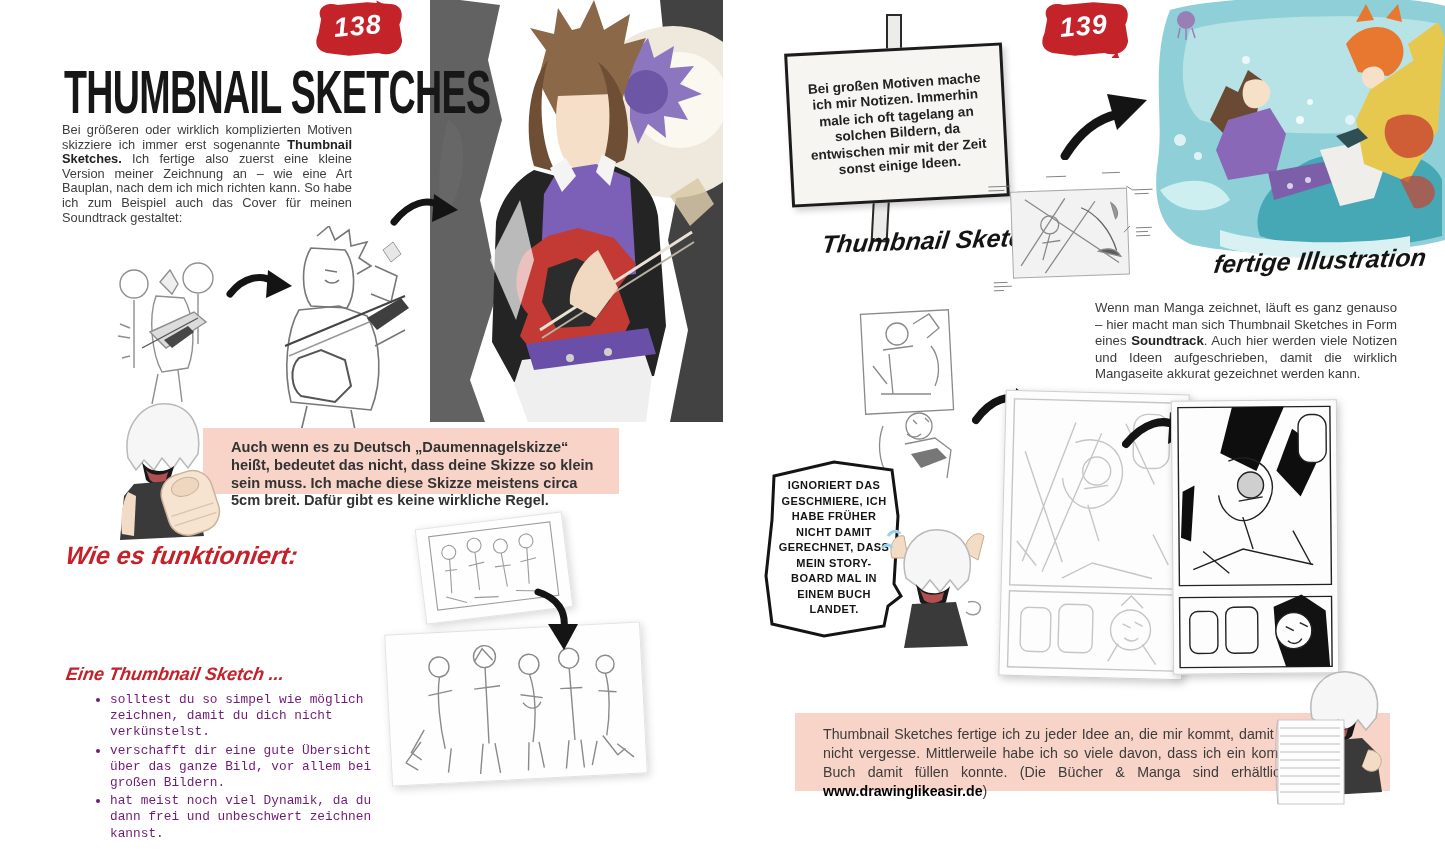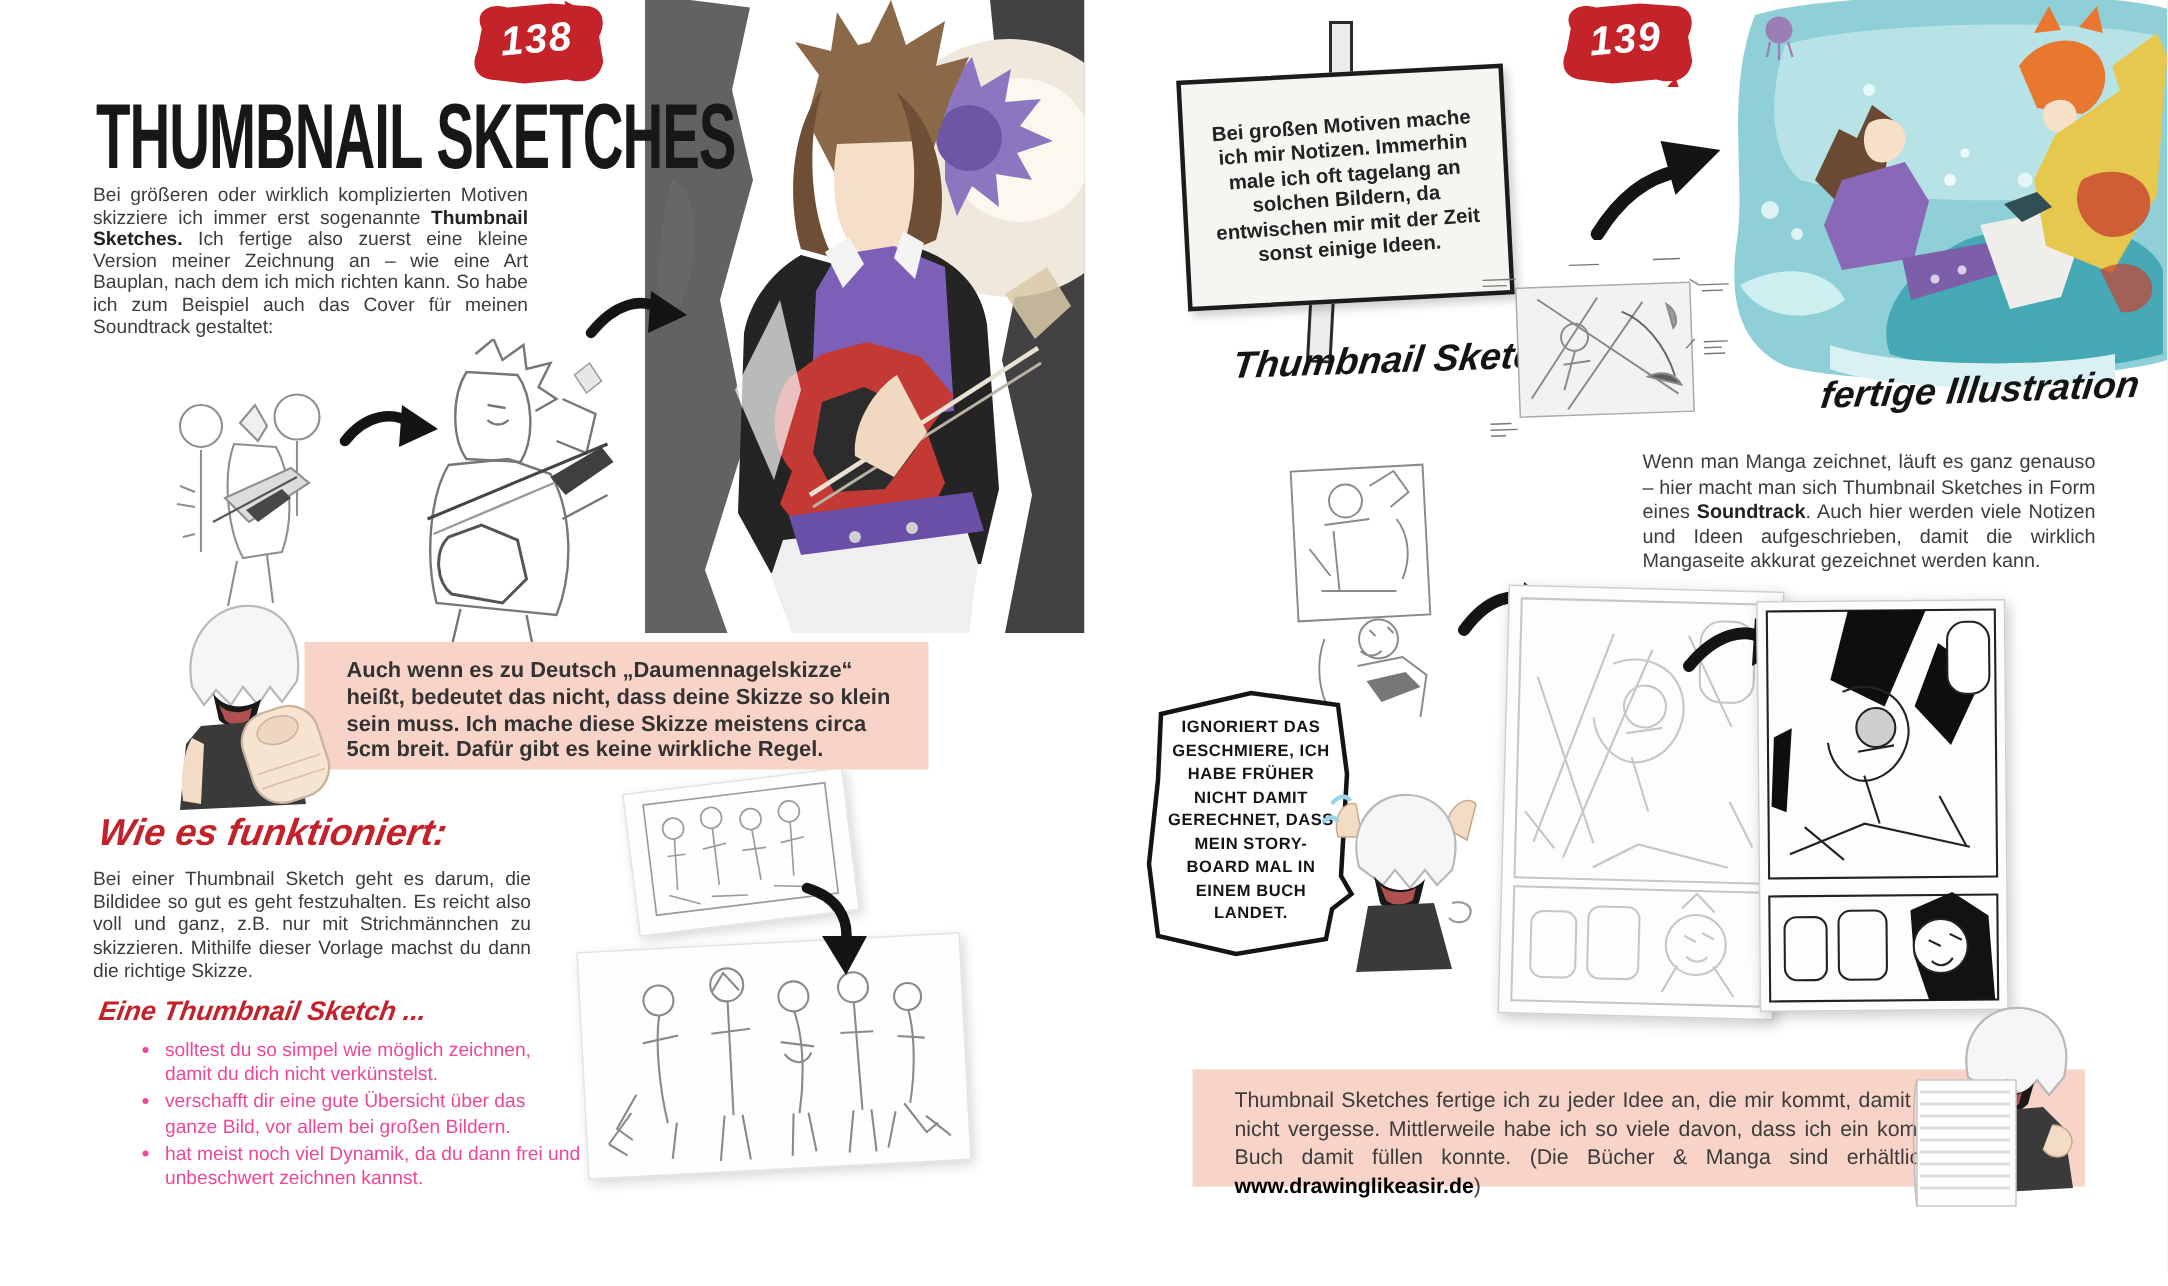--- a/index.html
+++ b/index.html
@@ -24,21 +24,21 @@
   .script-red{color:#c4222a;font-weight:bold;font-style:italic;transform:skewX(-9deg);
               transform-origin:left;white-space:nowrap;}
   .script-black{color:#141414;font-weight:bold;font-style:italic;transform:skewX(-9deg) rotate(-2deg);
               transform-origin:left;white-space:nowrap;}
 
   .callout{background:#f8d3c7;}
   .callout-inner{font-weight:bold;color:#333;font-size:14.6px;line-height:17.8px;}
   .callout2-inner{color:#3c3c3c;font-size:14.2px;line-height:19px;text-align:justify;}
   .callout2-inner b{color:#000000;}
 
-  ul.bullets{margin:0;padding:0 0 0 22px;font-size:12.8px;line-height:16.2px;color:#ec4899;}
+  ul.bullets{margin:0;padding:0 0 0 22px;font-size:12.8px;line-height:16.2px;color:#701a75;font-family:Liberation Mono, monospace;}
   ul.bullets li{margin:0 0 2px 0;}
 
   .sheet{background:#fefefe;border:1px solid #e3e3e3;box-shadow:2px 3px 8px rgba(0,0,0,0.16);}
 
   .sign-panel{background:#f6f5f1;border:3px solid #1c1c1c;box-shadow:3px 4px 6px rgba(0,0,0,0.18);
               transform:rotate(-3deg);display:flex;align-items:center;justify-content:center;}
   .sign-text{font-weight:bold;font-size:13.6px;line-height:16.4px;text-align:center;color:#222;
              padding:10px 14px;transform:rotate(-1deg);}
   .post{background:#ececea;border:2px solid #2a2a2a;}
 
@@ -152,21 +152,21 @@
       <path d="M36,84 l48,-4 14,10 8,46 -84,4 4,-44 Z" fill="#3a3a3a"></path>
       <path d="M30,92 c-6,10 -8,28 -6,42 l12,2 2,-40 Z" fill="#f2dcc6"></path>
       <g transform="rotate(-18 92 102)">
         <rect x="66" y="72" width="52" height="62" rx="20" fill="#f6e3d0" stroke="#c9b39d" stroke-width="1.5"></rect>
         <ellipse cx="92" cy="86" rx="14" ry="9" fill="#efd6be" stroke="#c9b39d"></ellipse>
         <path d="M70,110 h44 M70,120 h44" stroke="#d9c3ac" stroke-width="1.2"></path>
       </g>
     </svg>
   </div>
 
-  <div class="abs callout" style="left:203px;top:428px;width:416px;height:85px;z-index:3;">
+  <div class="abs callout" style="left:203px;top:428px;width:416px;height:66px;z-index:3;">
     <div class="callout-inner" style="padding:11px 16px 0 28px;">Auch wenn es zu Deutsch „Daumennagelskizze“ heißt, bedeutet das nicht, dass deine Skizze so klein sein muss. Ich mache diese Skizze meistens circa 5cm breit. Dafür gibt es keine wirkliche Regel.</div>
   </div>
 
   <div class="abs sheet" style="left:420px;top:520px;width:146px;height:94px;transform:rotate(-7deg);z-index:2;">
     <svg width="146" height="94" viewBox="0 0 146 94">
       <g stroke="#9b9b9b" fill="none" stroke-width="1.1">
         <rect x="12" y="8" width="122" height="74"></rect>
         <circle cx="30" cy="26" r="7"></circle>
           <path d="M30,33 l-2,34 M24,44 l12,0"></path>
         <circle cx="56" cy="22" r="7"></circle>
@@ -203,21 +203,20 @@
           <path d="M182,42 l2,72 M172,62 l22,0 M178,114 l-4,28 M190,114 l2,28"></path>
         <circle cx="218" cy="40" r="9"></circle>
           <path d="M218,49 c4,18 2,44 -2,62 M210,66 l18,2 M212,111 l14,20 8,-6"></path>
         <path d="M226,120 l16,14 M206,116 l-6,24"></path>
       </g>
     </svg>
   </div>
 
   <div class="abs script-red" style="left:66px;top:541px;font-size:25px;">Wie es funktioniert:</div>
 
-  <div class="abs body-text" style="left:62px;top:578px;width:292px;line-height:15.2px;">Bei einer Thumbnail Sketch geht es darum, die Bildidee so gut es geht festzuhalten. Es reicht also voll und ganz, z.B. nur mit Strichmännchen zu skizzieren. Mithilfe dieser Vorlage machst du dann die richtige Skizze.</div>
 
   <div class="abs script-red" style="left:66px;top:664px;font-size:18px;">Eine Thumbnail Sketch ...</div>
 
   <ul class="abs bullets" style="left:88px;top:692px;width:278px;">
     <li><span>solltest du so simpel wie möglich zeichnen, damit du dich nicht verkünstelst.</span></li>
     <li><span>verschafft dir eine gute Übersicht über das ganze Bild, vor allem bei großen Bildern.</span></li>
     <li><span>hat meist noch viel Dynamik, da du dann frei und unbeschwert zeichnen kannst.</span></li>
   </ul>
 
   <div class="abs" style="left:1150px;top:0;width:295px;height:258px;">

